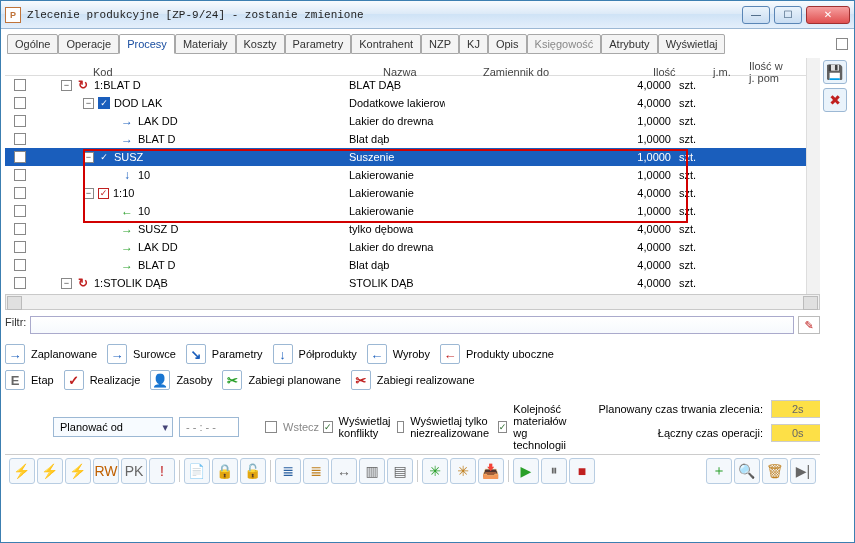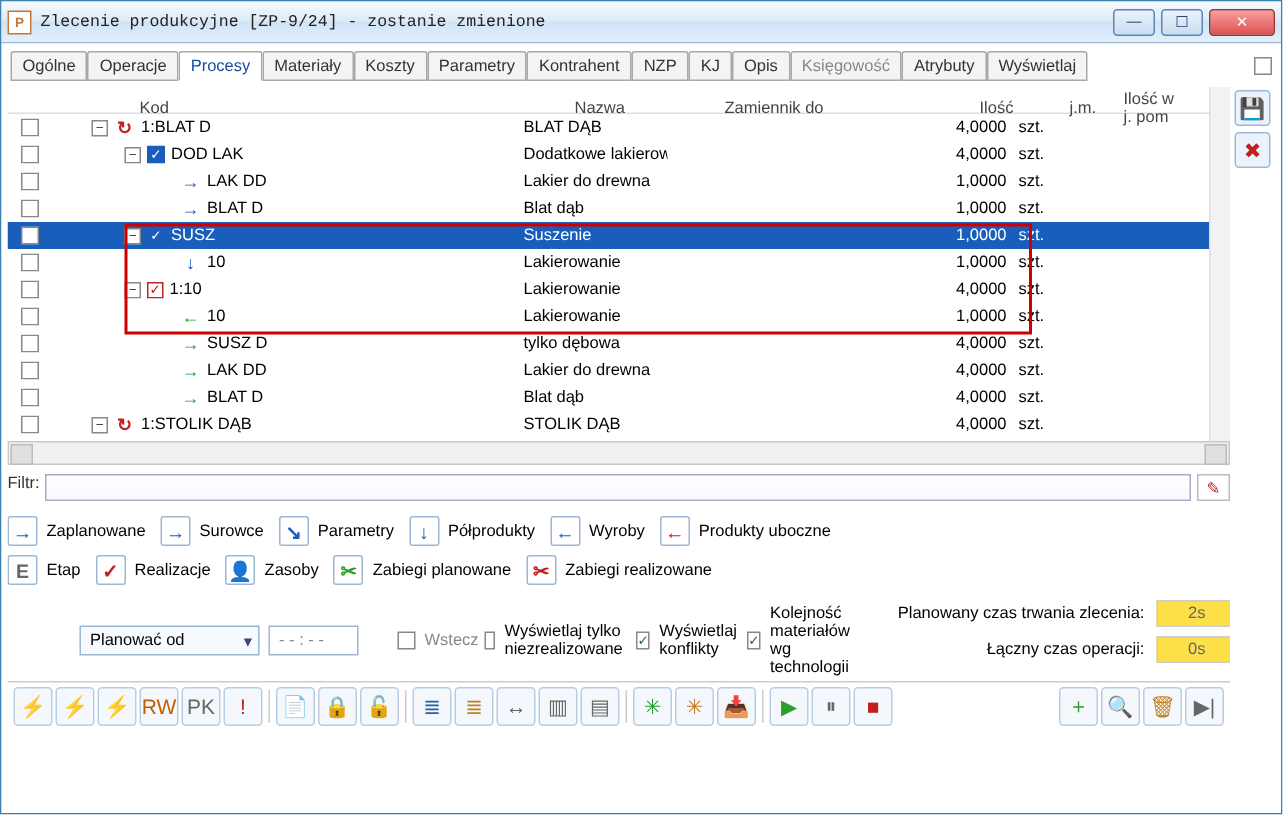--- a/index.html
+++ b/index.html
@@ -488,26 +488,26 @@
       <div class="plan-panel">
         <div class="plan-left">
           <div class="plan-left-row">
             <span class="combo" style="width:120px">Planować od</span>
             <span class="txtbox" style="width:50px;color:#888;">- - : - -</span>
             <span style="width:14px;"></span>
             <span class="chk"></span>
             <span style="color:#888">Wstecz</span>
           </div>
           <div class="plan-left-row">
+            <span class="chk checked"></span>
+            <span>Wyświetlaj konflikty</span>
+          </div>
+          <div class="plan-left-row">
             <span class="chk"></span>
             <span>Wyświetlaj tylko niezrealizowane</span>
-          </div>
-          <div class="plan-left-row">
-            <span class="chk checked"></span>
-            <span>Wyświetlaj konflikty</span>
           </div>
           <div class="plan-left-row">
             <span class="chk checked"></span>
             <span>Kolejność materiałów wg technologii</span>
           </div>
         </div>
         <div class="plan-right">
           <div class="prow">
             <span class="plabel">Planowany czas trwania zlecenia:</span>
             <span class="pval">2s</span>

